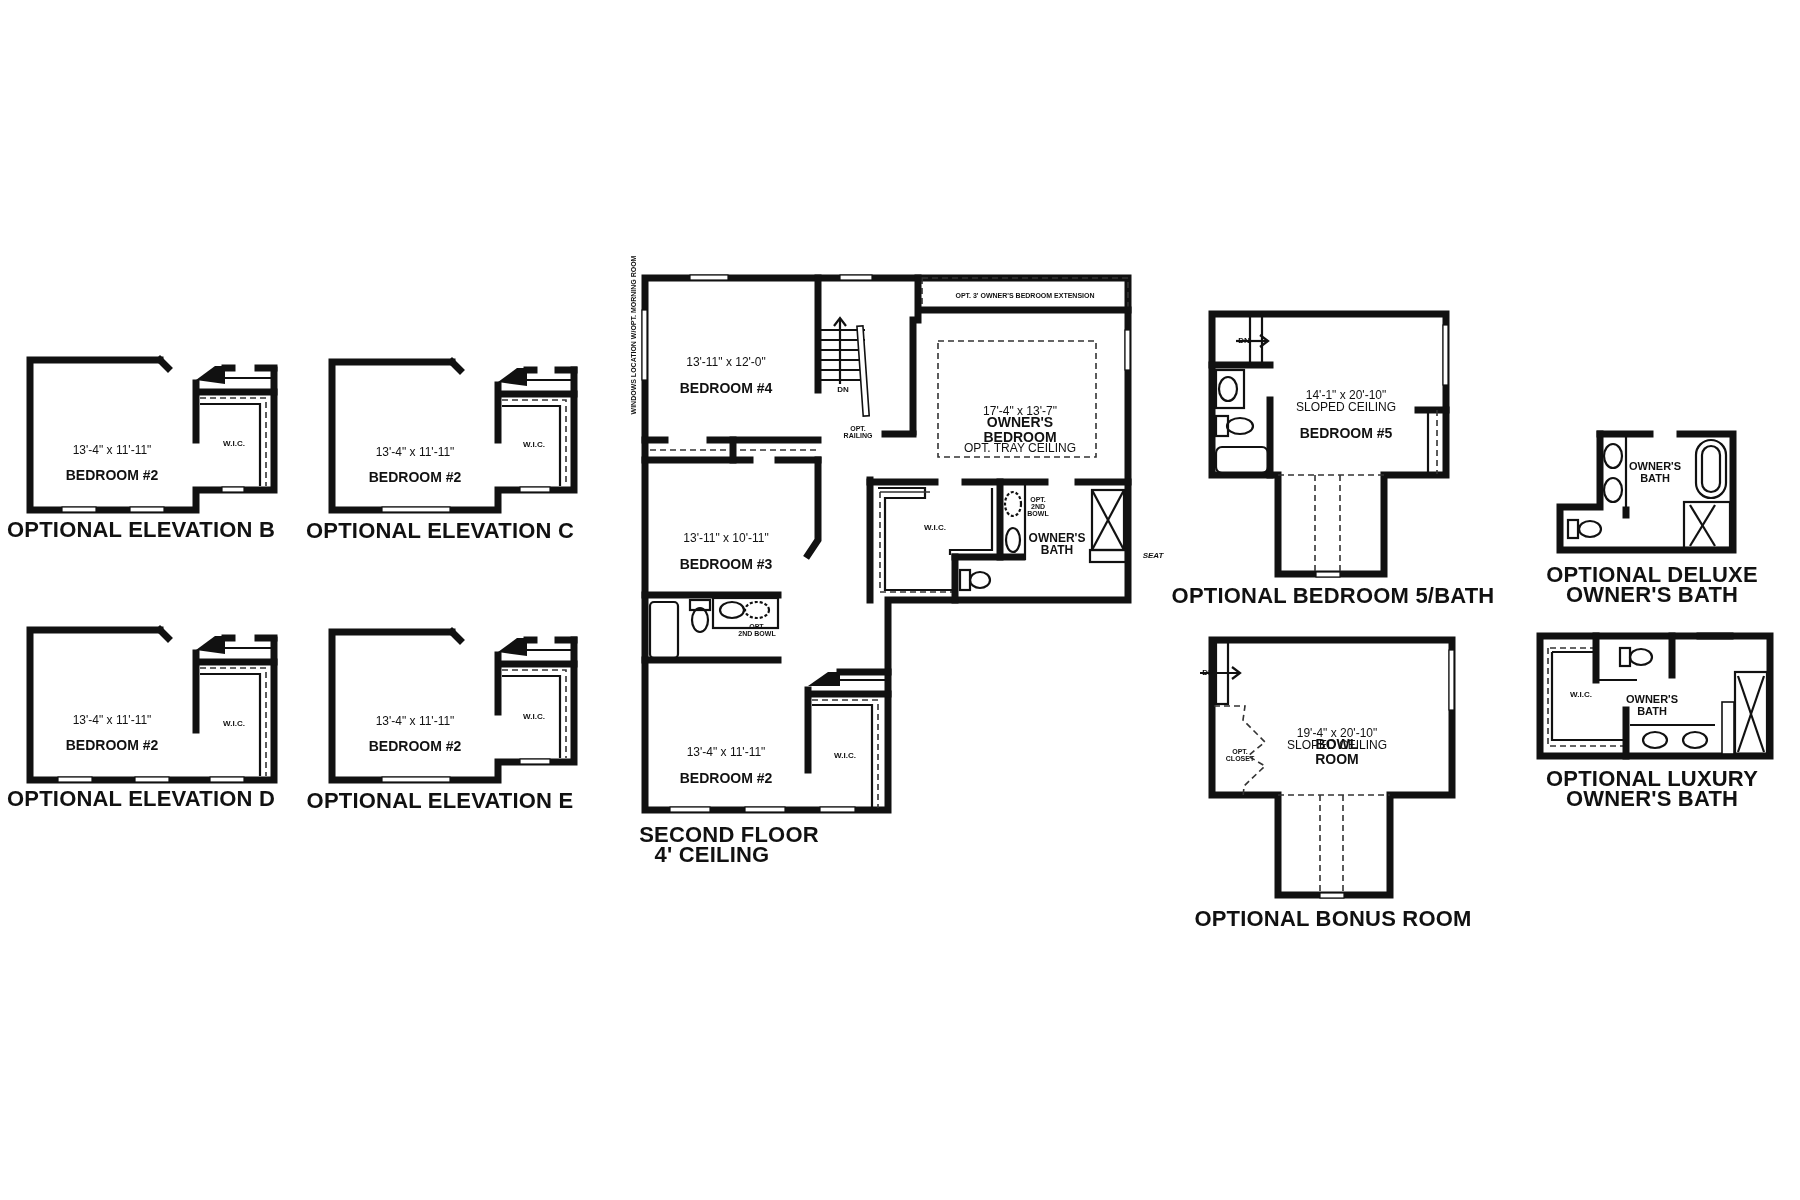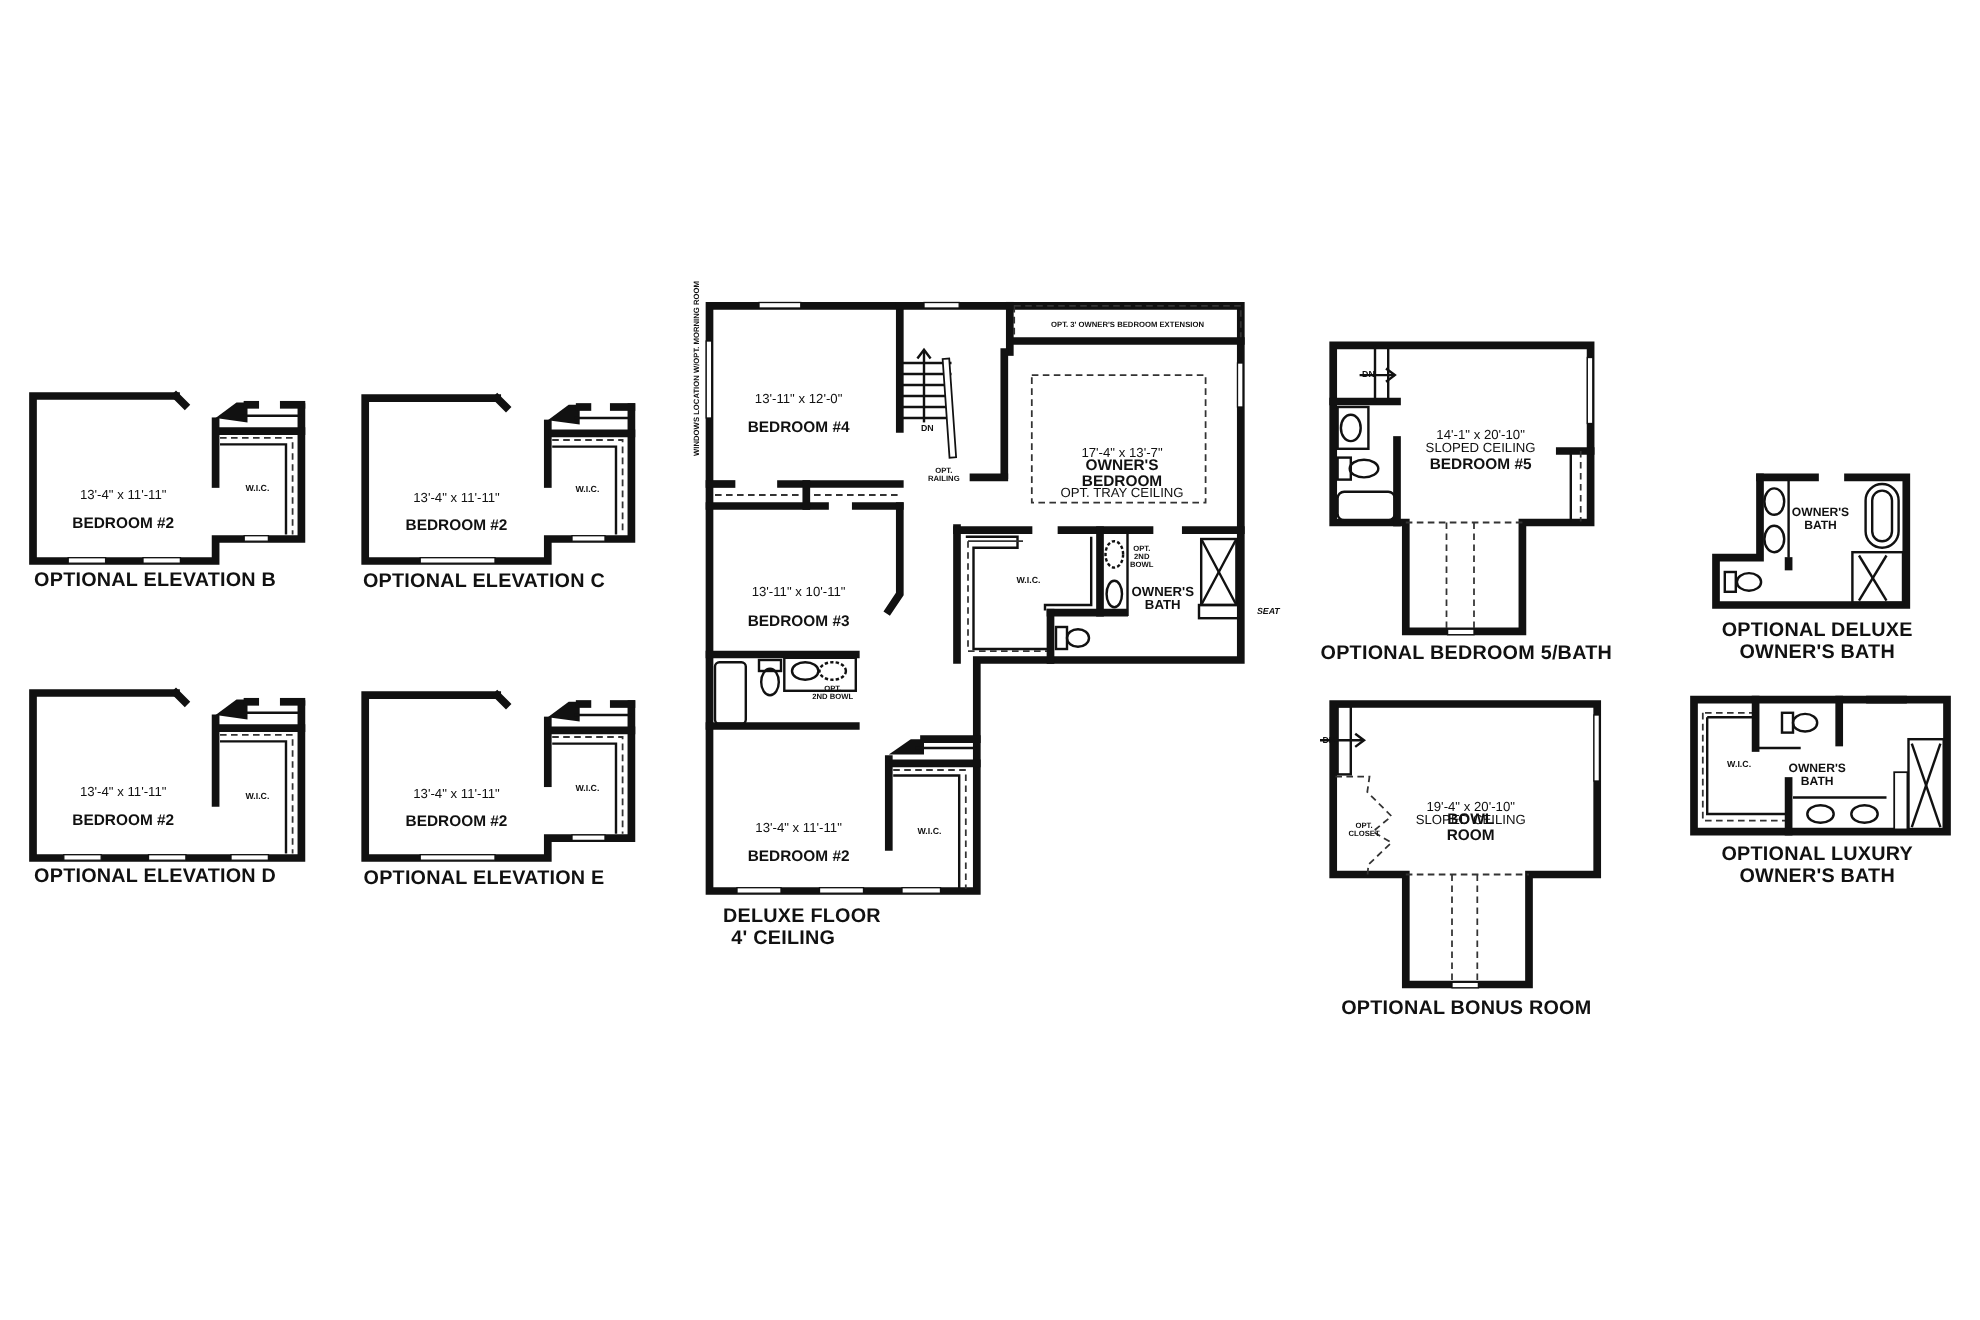--- a/index.html
+++ b/index.html
@@ -6,21 +6,21 @@
   body { width:1800px; height:1200px; position:relative; overflow:hidden; font-family:"Liberation Sans", sans-serif; color:#111; }
   svg { position:absolute; left:0; top:0; }
   .w { fill:none; stroke:#111; stroke-width:7; stroke-linecap:square; }
   .wt { fill:none; stroke:#111; stroke-width:2.2; }
   .dash { fill:none; stroke:#333; stroke-width:1.6; stroke-dasharray:6 4; }
   .win { fill:#fff; stroke:#111; stroke-width:1.2; }
   .lbl { position:absolute; text-align:center; font-weight:bold; white-space:nowrap; transform:translateX(-50%); line-height:1.05; }
   .room { font-size:14px;margin-top:40px; }
   .dim { font-size:12px; font-weight:normal; }
   .tiny { font-size:8px; }
-  .cap { font-size:18px; font-weight:900; letter-spacing:0.2px; }
+  .cap { font-size:22px; font-weight:900; letter-spacing:0.2px; }
 </style>
 </head>
 <body>
 
 <svg width="1800" height="1200" viewBox="0 0 1800 1200">
 
   <g>
     <polyline class="w" points="160,360 30,360 30,510 196,510 196,490 274,490 274,370"></polyline>
     <polyline class="w" points="160,360 168,368"></polyline>
     <polyline class="w" points="196,383 196,440"></polyline>
@@ -270,25 +270,25 @@
 <div class="lbl" style="left:1057px;top:532px;font-size:12px;">OWNER'S</div>
 <div class="lbl" style="left:1057px;top:544px;font-size:12px;">BATH</div>
 <div class="lbl tiny" style="left:1153px;top:552px;font-style:italic;">SEAT</div>
 <div class="lbl room" style="left:726px;top:517px;">BEDROOM #3</div>
 <div class="lbl dim" style="left:726px;top:532px;">13'-11" x 10'-11"</div>
 <div class="lbl tiny" style="left:757px;top:623px;font-size:7px;">OPT.</div>
 <div class="lbl tiny" style="left:757px;top:630px;font-size:7px;">2ND BOWL</div>
 <div class="lbl room" style="left:726px;top:731px;">BEDROOM #2</div>
 <div class="lbl dim" style="left:726px;top:746px;">13'-4" x 11'-11"</div>
 <div class="lbl tiny" style="left:845px;top:752px;">W.I.C.</div>
-<div class="lbl cap" style="left:729px;top:823px;">DELUXE FLOOR</div>
+<div class="lbl cap" style="left:729px;top:823px;">SECOND FLOOR</div>
 <div class="lbl cap" style="left:712px;top:843px;">4' CEILING</div>
 
 <div class="lbl tiny" style="left:1244px;top:337px;">DN</div>
-<div class="lbl room" style="left:1346px;top:374px;text-align:center;">BEDROOM #5</div>
+<div class="lbl room" style="left:1346px;top:386px;text-align:center;">BEDROOM #5</div>
 <div class="lbl dim" style="left:1346px;top:389px;">14'-1" x 20'-10"</div>
 <div class="lbl dim" style="left:1346px;top:401px;">SLOPED CEILING</div>
 <div class="lbl cap" style="left:1333px;top:584px;">OPTIONAL BEDROOM 5/BATH</div>
 
 <div class="lbl tiny" style="left:1208px;top:669px;">DN</div>
 <div class="lbl room" style="left:1337px;top:697px;">BOWL</div>
 <div class="lbl room" style="left:1337px;top:712px;">ROOM</div>
 <div class="lbl dim" style="left:1337px;top:727px;">19'-4" x 20'-10"</div>
 <div class="lbl dim" style="left:1337px;top:739px;">SLOPED CEILING</div>
 <div class="lbl tiny" style="left:1240px;top:748px;font-size:7px;">OPT.</div>

